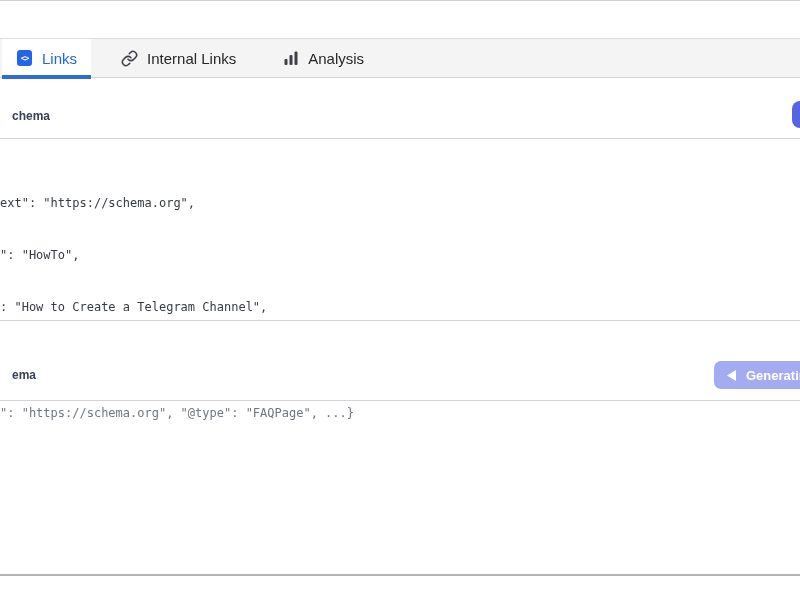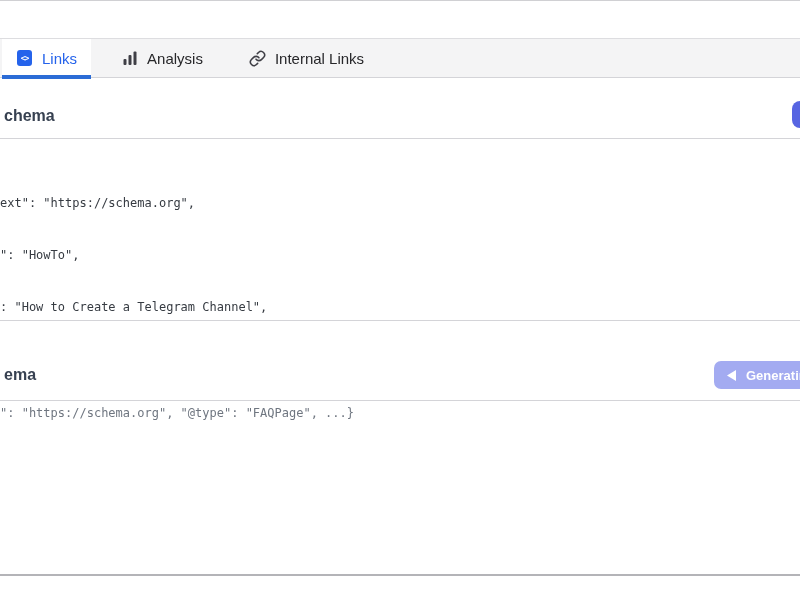--- a/index.html
+++ b/index.html
@@ -27,21 +27,21 @@
   .tab + .tab { margin-left:14px; }
   .icon16 { width:17px; height:17px; display:inline-flex; align-items:center; justify-content:center; flex:0 0 auto; }
   .code-file {
     width:15px; height:16px; background:#2563eb; border-radius:3px;
     color:#fff; font-family:"DejaVu Sans Mono", monospace; font-size:8px; font-weight:700;
     display:flex; align-items:center; justify-content:center; letter-spacing:-1px;
   }
 
   
   .heading {
-    position:absolute; left:4px; font-size:16px; font-weight:700; color:#374151; line-height:16px;
+    position:absolute; left:12px; font-size:12px; font-weight:700; color:#374151; line-height:16px;
   }
   .h-schema { top:108px; }
   .h-faq { top:367px; }
 
   
   .btn-primary-frag {
     position:absolute; left:792px; top:101px; width:40px; height:27px;
     background:#5765e2; border-radius:8px;
   }
 
@@ -90,36 +90,36 @@
   <div class="tabbar">
     <div class="tab active">
       <span class="icon16">
         <span class="code-file">&lt;&gt;</span>
       </span>
       <span>Links</span>
       <span class="underline"></span>
     </div>
     <div class="tab">
       <span class="icon16">
+        <svg width="17" height="17" viewBox="0 0 24 24" fill="none" stroke="#3f3f46" stroke-width="2.2" stroke-linecap="round" stroke-linejoin="round">
+          <path d="M10 13a5 5 0 0 0 7.54.54l3-3a5 5 0 0 0-7.07-7.07l-1.72 1.71"></path>
+          <path d="M14 11a5 5 0 0 0-7.54-.54l-3 3a5 5 0 0 0 7.07 7.07l1.71-1.71"></path>
+        </svg>
+      </span>
+      <span>Internal Links</span>
+    </div>
+    <div class="tab">
+      <span class="icon16">
         <svg width="16" height="16" viewBox="0 0 16 16">
           <rect x="1.5" y="9" width="3" height="6" rx="1" fill="#3f3f46"></rect>
           <rect x="6.5" y="5" width="3" height="10" rx="1" fill="#3f3f46"></rect>
           <rect x="11.5" y="1.5" width="3" height="13.5" rx="1" fill="#3f3f46"></rect>
         </svg>
       </span>
       <span>Analysis</span>
-    </div>
-    <div class="tab">
-      <span class="icon16">
-        <svg width="17" height="17" viewBox="0 0 24 24" fill="none" stroke="#3f3f46" stroke-width="2.2" stroke-linecap="round" stroke-linejoin="round">
-          <path d="M10 13a5 5 0 0 0 7.54.54l3-3a5 5 0 0 0-7.07-7.07l-1.72 1.71"></path>
-          <path d="M14 11a5 5 0 0 0-7.54-.54l-3 3a5 5 0 0 0 7.07 7.07l1.71-1.71"></path>
-        </svg>
-      </span>
-      <span>Internal Links</span>
     </div>
   </div>
 
   <div class="heading h-schema">chema</div>
   <div class="btn-primary-frag"></div>
 
   <div class="codebox1">
     <div class="codelines">
       <div>ext": "https://schema.org",</div>
       <div>": "HowTo",</div>

